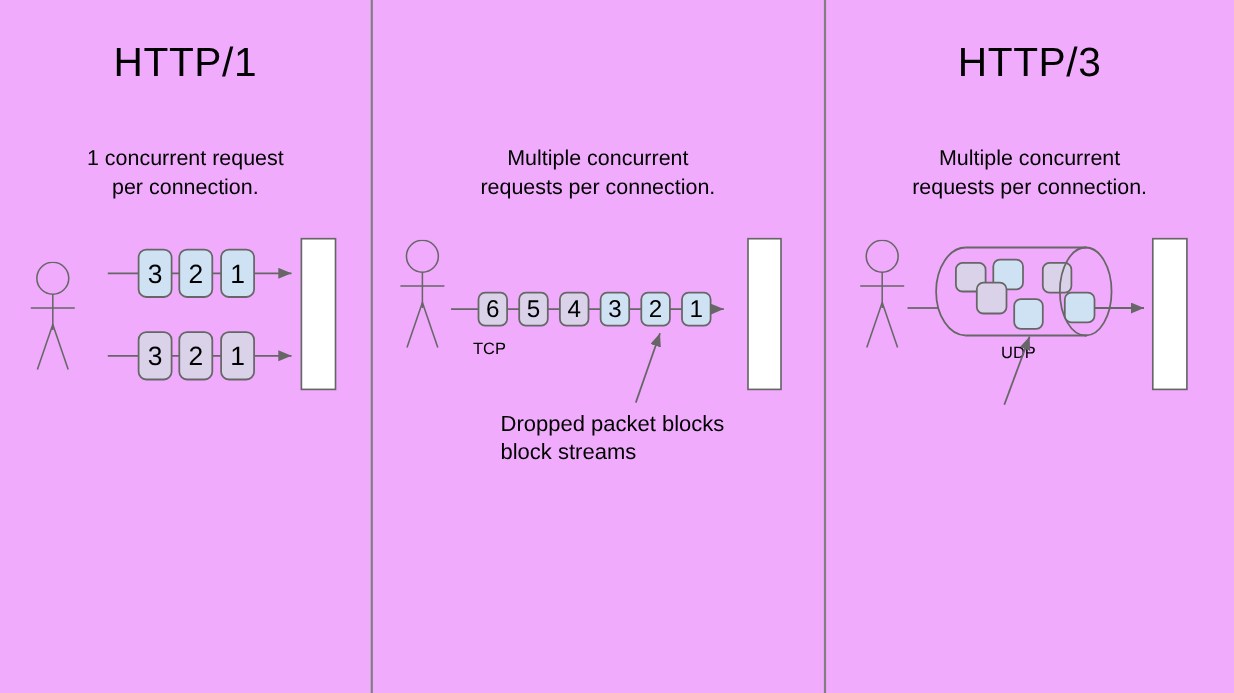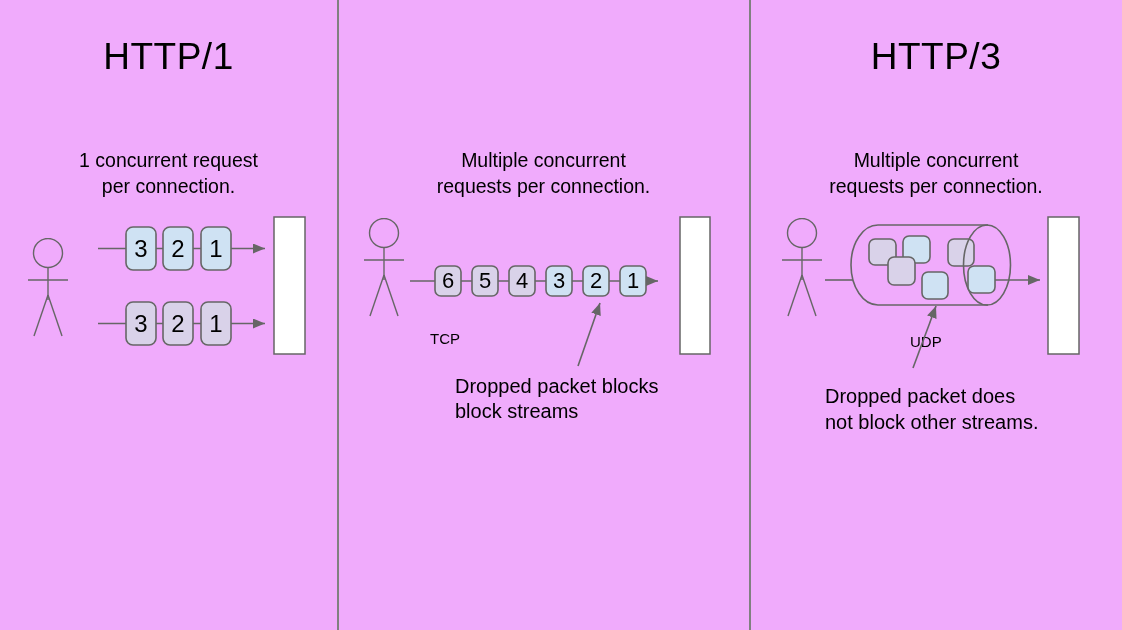--- a/index.html
+++ b/index.html
@@ -7,23 +7,23 @@
     position:relative;width:1122px;height:630px;background:#f0abfc;overflow:hidden;
     font-family:"Liberation Sans",sans-serif;color:#000;
   }
   .divider{position:absolute;top:0;bottom:0;width:2px;background:var(--divider);}
   .panel-title{
     position:absolute;top:38px;font-size:37px;line-height:1;text-align:center;
     color:var(--text);letter-spacing:.5px;
   }
   .panel-subtitle{
     position:absolute;top:131px;font-size:19.5px;line-height:26px;text-align:center;
-    white-space:pre-line;color:var(--text);margin-top:16px;
+    white-space:pre-line;color:var(--text);
   }
-  .proto-label{position:absolute;font-size:15px;line-height:18px;color:var(--text);margin-top:21px;}
+  .proto-label{position:absolute;font-size:15px;line-height:18px;color:var(--text);}
   .note{position:absolute;font-size:20px;color:var(--text);}
   .note b{font-weight:400;}
   svg.draw{position:absolute;left:0;top:0;color:var(--stroke);}
   .ln{stroke:currentColor;fill:none;stroke-width:1.6;}
   .fig{stroke:currentColor;fill:none;stroke-width:1.4;}
   .server{fill:#ffffff;stroke:currentColor;stroke-width:1.5;}
   .pk{stroke:currentColor;stroke-width:1.6;}
   g[data-tone="blue"] rect{fill:var(--packet-blue);}
   g[data-tone="purple"] rect{fill:var(--packet-purple);}
   svg.draw text{font-family:"Liberation Sans",sans-serif;fill:#000;text-anchor:middle;stroke:none;}
@@ -47,24 +47,20 @@
 requests per connection.</div>
   <div class="panel-subtitle" style="left:750px;width:372px">Multiple concurrent
 requests per connection.</div>
 
   <div class="proto-label" style="left:430px;top:309px">TCP</div>
   <div class="proto-label" style="left:910px;top:312px">UDP</div>
 
   <div class="note" style="left:455px;top:374px;width:260px;line-height:25px">
     <span>Dropped packet </span><b>blocks</b><br>
     <b></b><span>block streams</span>
-  </div>
-  <div class="note" style="left:825px;top:383px;width:290px;line-height:26px">
-    <span>Dropped packet </span><b>does</b><br>
-    <b>not block</b><span> other streams.</span>
   </div>
 
   <svg class="draw" width="1122" height="630" viewBox="0 0 1122 630">
     <defs>
       <marker id="arrow" markerUnits="userSpaceOnUse" markerWidth="13" markerHeight="11" refX="12" refY="5" orient="auto">
         <path d="M0,0 L12,5 L0,10 Z" fill="currentColor"></path>
       </marker>
       <symbol id="stickman" viewBox="0 0 44 100" width="44" height="100">
         <circle class="fig" cx="22" cy="15" r="14.5"></circle>
         <line class="fig" x1="22" y1="29.5" x2="22" y2="62"></line>

